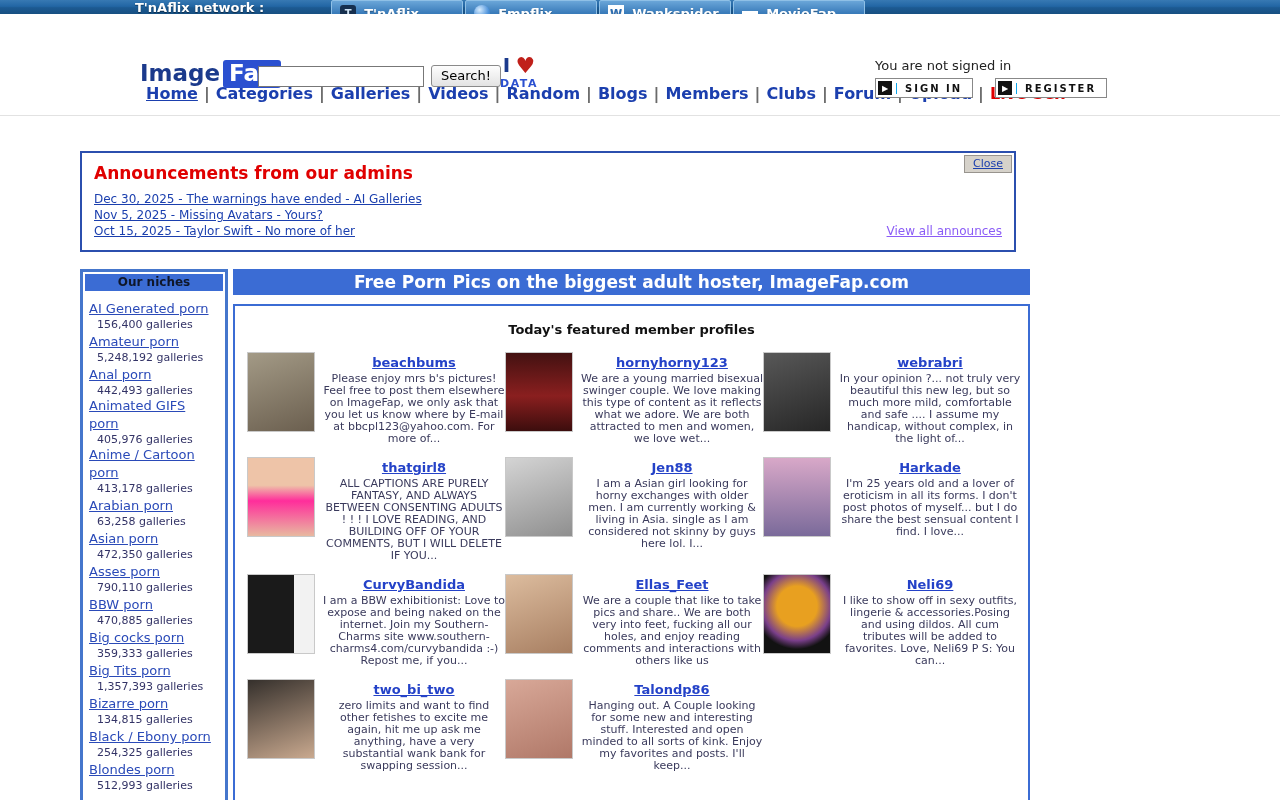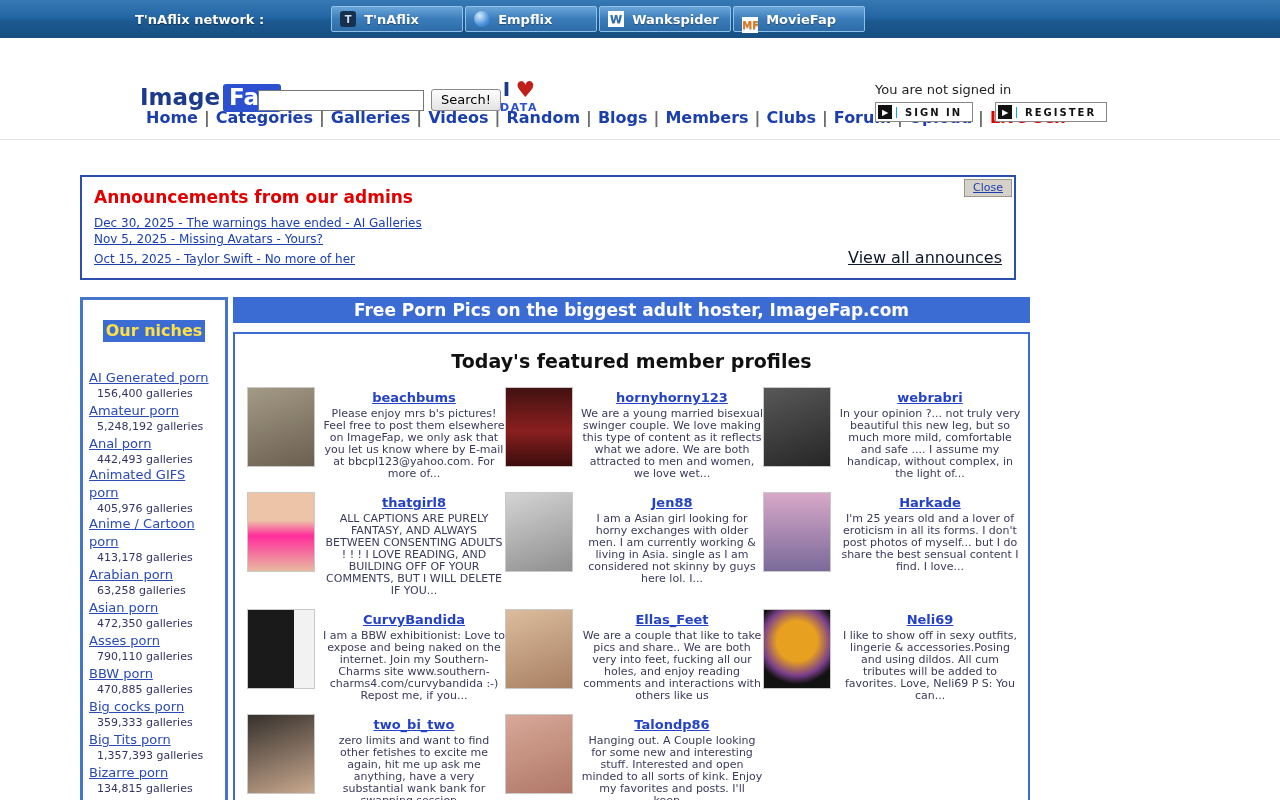--- a/index.html
+++ b/index.html
@@ -5,21 +5,21 @@
   * { box-sizing: border-box; }
   html, body { margin:0; padding:0; }
   body {
     width:1280px; height:800px; overflow:hidden; background:#fff;
     font-family:"DejaVu Sans", "Liberation Sans", sans-serif; color:#222;
   }
   a { cursor:pointer; }
 
   
   .network-bar {
-    height:38px; display:flex; align-items:center;
+    height:14px; display:flex; 
     background:linear-gradient(180deg,#3779b3 0%,#2266a4 45%,#1c5a92 55%,#174f81 100%);
   }
   .network-label { color:#fff; font-weight:bold; font-size:13px; margin-left:135px; text-shadow:0 1px 1px rgba(0,0,0,.45); white-space:nowrap; }
   .network-sites { display:flex; margin-left:65px; }
   .site-btn {
     display:flex; align-items:center; width:132px; height:26px; margin-left:2px;
     background:linear-gradient(180deg,#6aa6d8 0%,#3a7cba 50%,#2d6ca8 100%);
     border:1px solid #8fc0e6; border-radius:2px; color:#fff; font-weight:bold;
     font-size:13px; padding-left:8px; cursor:pointer; text-shadow:0 1px 1px rgba(0,0,0,.35);
   }
@@ -48,48 +48,48 @@
   .account { position:absolute; left:875px; top:44px; }
   .account-status { font-size:13px; color:#222; }
   .auth-row { display:flex; gap:22px; margin-top:5px; }
   .auth-btn { display:inline-flex; align-items:center; border:1px solid #888; background:#fff; padding:2px 0 2px 2px; cursor:pointer; }
   .auth-arrow { width:14px; height:14px; background:#111; color:#fff; display:grid; place-items:center; font-size:8px; flex:none; }
   .auth-label { font-size:10px; font-weight:bold; letter-spacing:2px; border-left:1px solid #0ea5e9; margin-left:4px; padding:0 10px 0 8px; color:#111; }
 
   
   .nav { padding:9px 0 12px 146px; font-size:16px; font-weight:bold; border-bottom:1px solid #e2e2e2; white-space:nowrap; }
   .nav a { color:#1b3fae; text-decoration:none; }
-  .nav a.nav-home { }
+  .nav a.nav-home { text-decoration:underline; }
   .nav a.nav-livesex { color:#e00000; }
   .nav-sep { color:#6a6a6a; padding:0 6px; font-weight:bold; }
 
   
   .announce { position:relative; width:936px; margin:35px 0 0 80px; border:2px solid #2b4fae; background:#fff; padding:4px 12px 10px; }
   .announce-close { position:absolute; top:2px; right:2px; background:#d6d2ca; border:1px solid #98948e; padding:1px 8px 2px; font-size:11px; cursor:pointer; }
   .announce-close a { color:#1b3fae; text-decoration:underline; }
   .announce-title { color:#e00000; font-weight:bold; font-size:17px; margin:6px 0 9px; }
   .announce-link { display:block; font-size:12px; color:#1b3fae; text-decoration:underline; margin-bottom:2px; width:max-content; }
   .announce-last { display:flex; justify-content:space-between; align-items:baseline; }
-  .view-all { font-size:16px; color:#0f172a; text-decoration:underline; }
+  .view-all { font-size:12px; color:#8b5cf6; text-decoration:underline; }
 
   
   .content { display:flex; align-items:flex-start; margin:17px 0 0 80px; }
 
   
   .sidebar { width:148px; flex:none; border:3px solid #4576cc; background:#fff; height:545px; overflow:hidden; }
-  .sidebar-header { background:#3b6cd4; color:#fde047; font-weight:bold; font-size:16px; text-align:center; margin:20px; padding:1px 0 2px; }
+  .sidebar-header { background:#3b6cd4; color:#0f172a; font-weight:bold; font-size:12px; text-align:center; margin:2px; padding:1px 0 2px; }
   .niche-list { padding:5px 8px 0 6px; }
   .niche-link { font-size:13px; color:#2a4ab8; text-decoration:underline; line-height:18px; display:inline-block; }
   .niche-count { font-size:11px; color:#333366; line-height:13px; margin-left:8px; }
 
   
   .main { margin-left:5px; width:797px; }
   .main-banner { background:#3b6cd4; color:#fff; font-weight:bold; font-size:17px; text-align:center; height:26px; line-height:26px; }
   .main-box { border:2px solid #3b6cd4; margin-top:9px; height:510px; overflow:hidden; padding-top:16px; background:#fff; }
-  .featured-title { text-align:center; font-weight:bold; font-size:19px; color:#111; margin-bottom:15px; }
+  .featured-title { text-align:center; font-weight:bold; font-size:13px; color:#111; margin-bottom:15px; }
   .profiles { display:grid; grid-template-columns:repeat(3,1fr); row-gap:12px; padding:0 8px 0 12px;text-align:center; }
   .profile { display:flex; }
   .thumb { width:68px; height:80px; margin-right:8px; flex:none; border:1px solid #c9c9c9; }
   .pinfo { width:182px; }
   .puser { font-size:13px; font-weight:bold; color:#2442c8; text-decoration:underline; }
   .pdesc { font-size:11px; line-height:12px; color:#3a3a5c; margin-top:2px; }
 
   
   .t0 { background:linear-gradient(160deg,#a39a86,#6b5f4f); }
   .t1 { background:linear-gradient(160deg,#2c3a24,#0d1410); }

